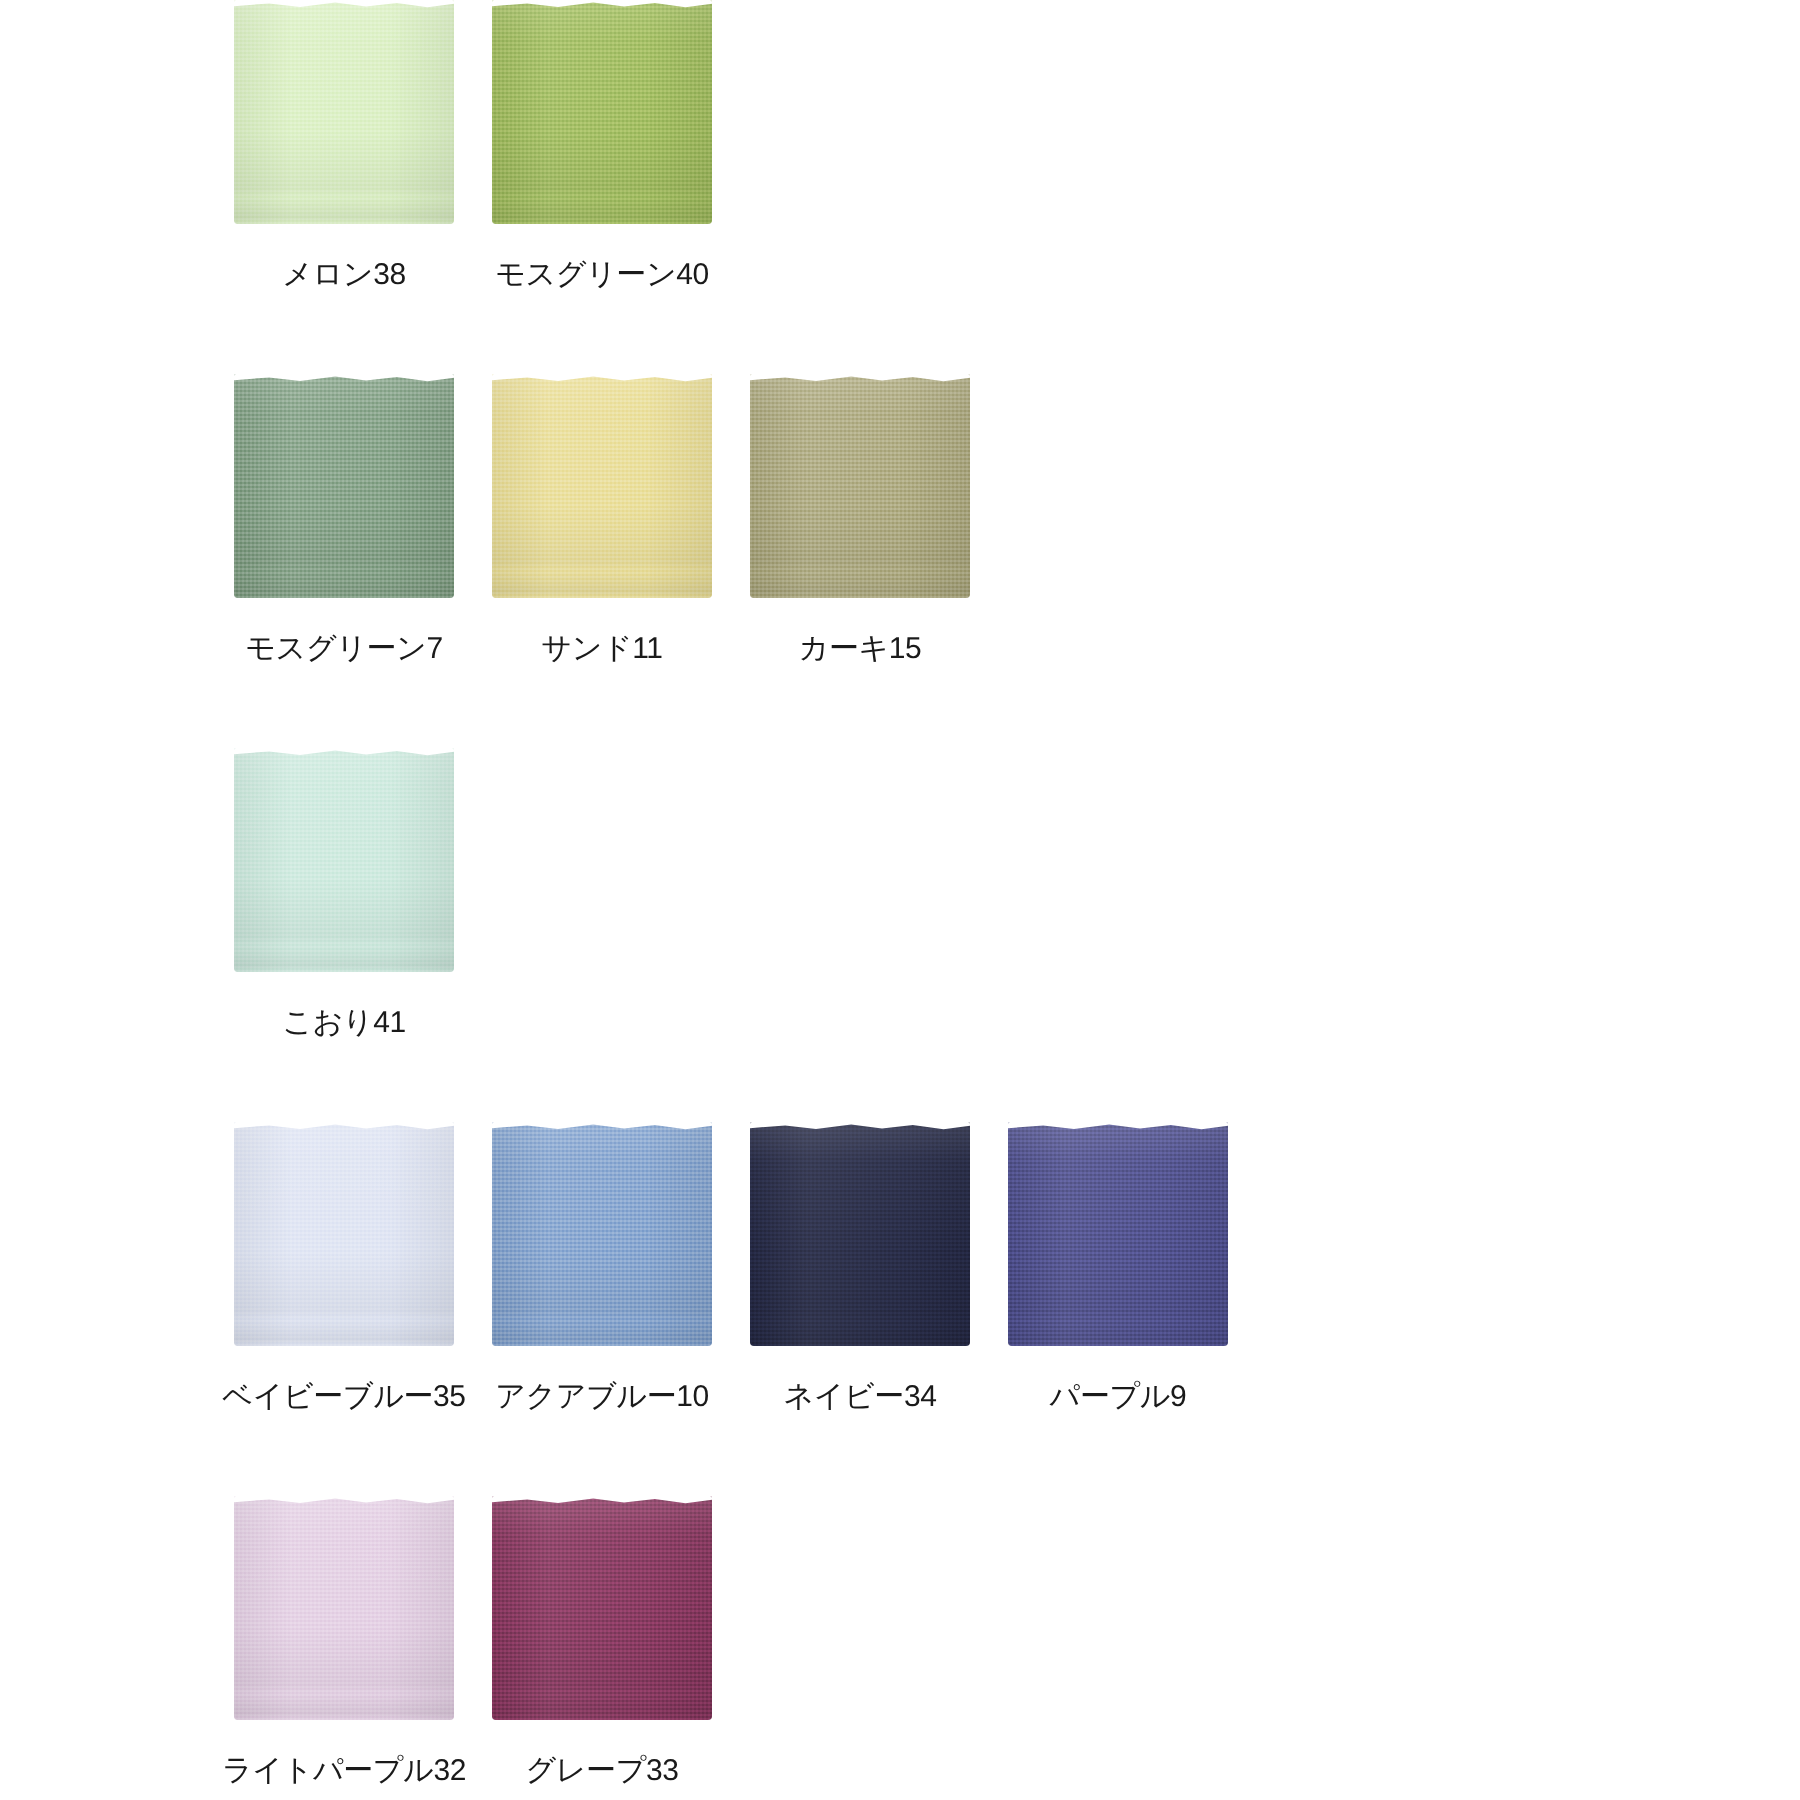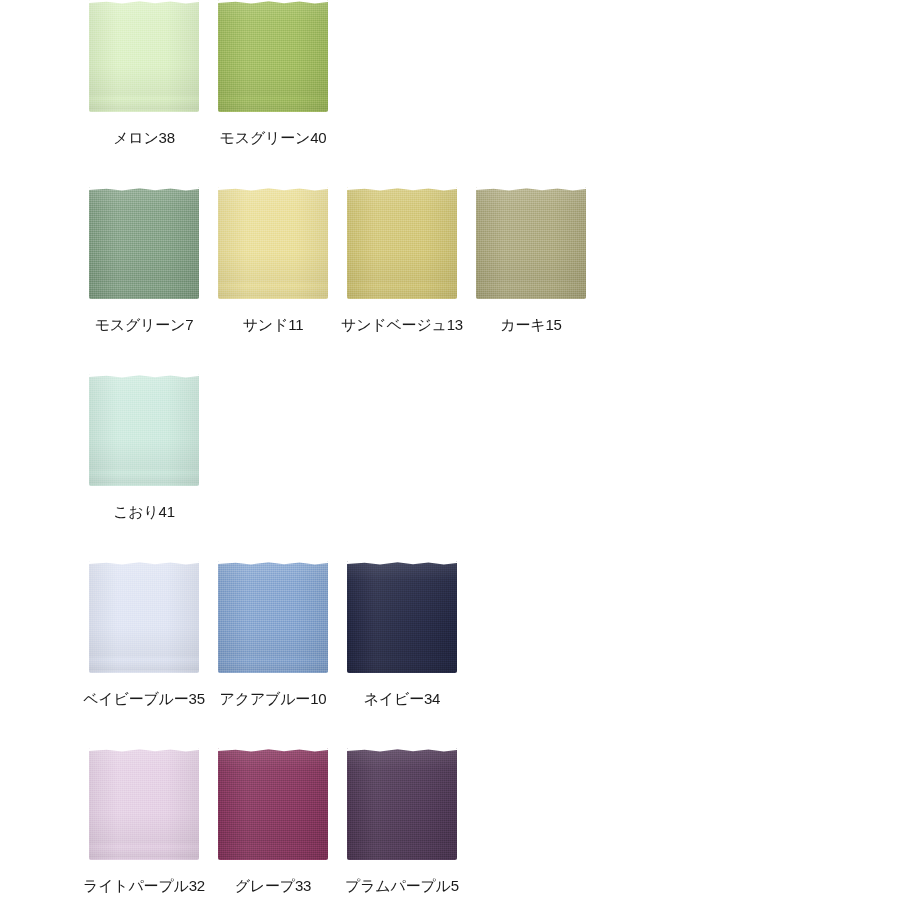--- a/index.html
+++ b/index.html
@@ -11,21 +11,21 @@
     width: 900px;
     height: 900px;
     font-family: "Liberation Sans", "DejaVu Sans", sans-serif;
     overflow: hidden;
   }
 
   #swatch-grid {
     width: 900px;
     height: 648px;
     box-sizing: border-box;
-    padding-left: 80px;
+    padding-left: 108px;
     padding-top: 0px;
   }
 
   .swatch-row {
     display: flex;
     flex-direction: row;
     align-items: flex-start;
     height: 187px;
   }
 
@@ -139,28 +139,20 @@
       </div>
       <div class="swatch-cell">
         <div class="swatch-chip" style="background-color: rgb(233, 221, 149);">
           <div class="weave"></div>
           <div class="shade"></div>
           <div class="top-edge"></div>
         </div>
         <div class="swatch-label">サンド11</div>
       </div>
       <div class="swatch-cell">
-        <div class="swatch-chip" style="background-color: rgb(208, 196, 115);">
-          <div class="weave"></div>
-          <div class="shade"></div>
-          <div class="top-edge"></div>
-        </div>
-        <div class="swatch-label">サンドベージュ13</div>
-      </div>
-      <div class="swatch-cell">
         <div class="swatch-chip" style="background-color: rgb(169, 165, 122);">
           <div class="weave"></div>
           <div class="shade"></div>
           <div class="top-edge"></div>
         </div>
         <div class="swatch-label">カーキ15</div>
       </div>
     </div>
     <div class="swatch-row">
       <div class="swatch-cell">
@@ -190,40 +182,40 @@
         <div class="swatch-label">アクアブルー10</div>
       </div>
       <div class="swatch-cell">
         <div class="swatch-chip" style="background-color: rgb(35, 39, 65);">
           <div class="weave"></div>
           <div class="shade"></div>
           <div class="top-edge"></div>
         </div>
         <div class="swatch-label">ネイビー34</div>
       </div>
+      <div class="swatch-cell">
+        <div class="swatch-chip" style="background-color: rgb(74, 75, 133);">
+          <div class="weave"></div>
+          <div class="shade"></div>
+          <div class="top-edge"></div>
+        </div>
+        <div class="swatch-label">パープル9</div>
+      </div>
     </div>
     <div class="swatch-row">
       <div class="swatch-cell">
         <div class="swatch-chip" style="background-color: rgb(227, 206, 227);">
           <div class="weave"></div>
           <div class="shade"></div>
           <div class="top-edge"></div>
         </div>
         <div class="swatch-label">ライトパープル32</div>
       </div>
       <div class="swatch-cell">
         <div class="swatch-chip" style="background-color: rgb(127, 52, 89);">
           <div class="weave"></div>
           <div class="shade"></div>
           <div class="top-edge"></div>
         </div>
         <div class="swatch-label">グレープ33</div>
       </div>
-      <div class="swatch-cell">
-        <div class="swatch-chip" style="background-color: rgb(75, 54, 81);">
-          <div class="weave"></div>
-          <div class="shade"></div>
-          <div class="top-edge"></div>
-        </div>
-        <div class="swatch-label">プラムパープル5</div>
-      </div>
     </div>
   </div>
 
 </body></html>

